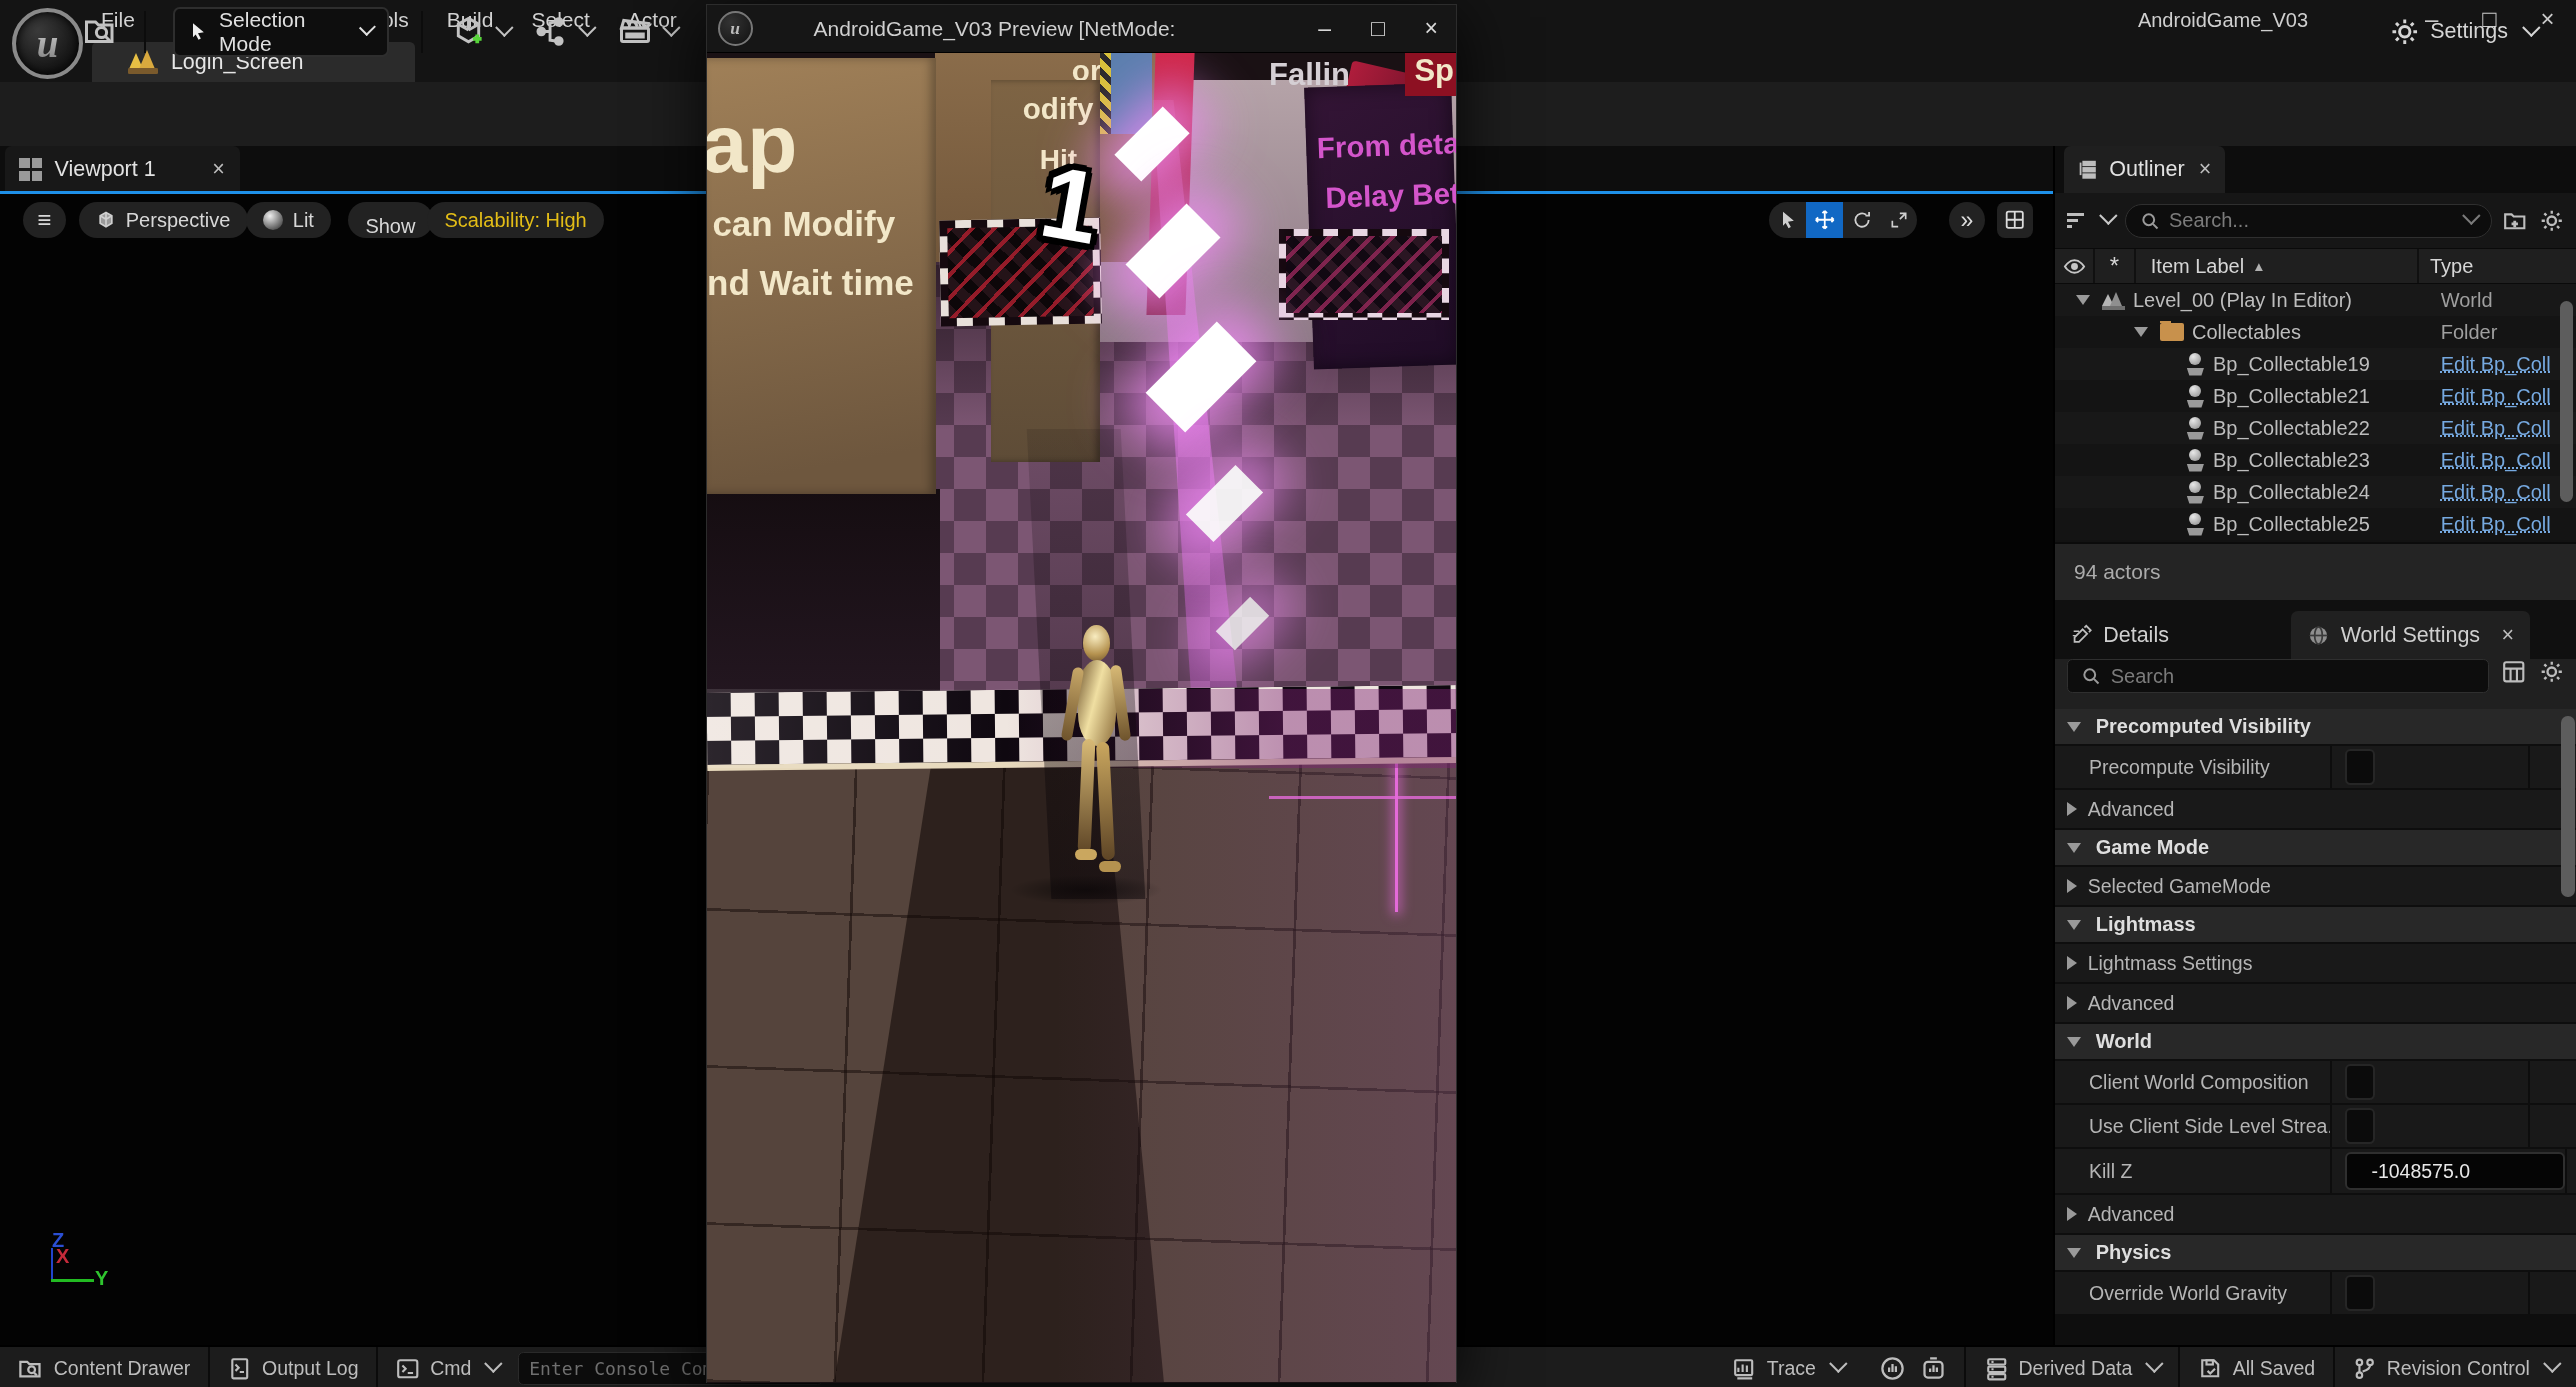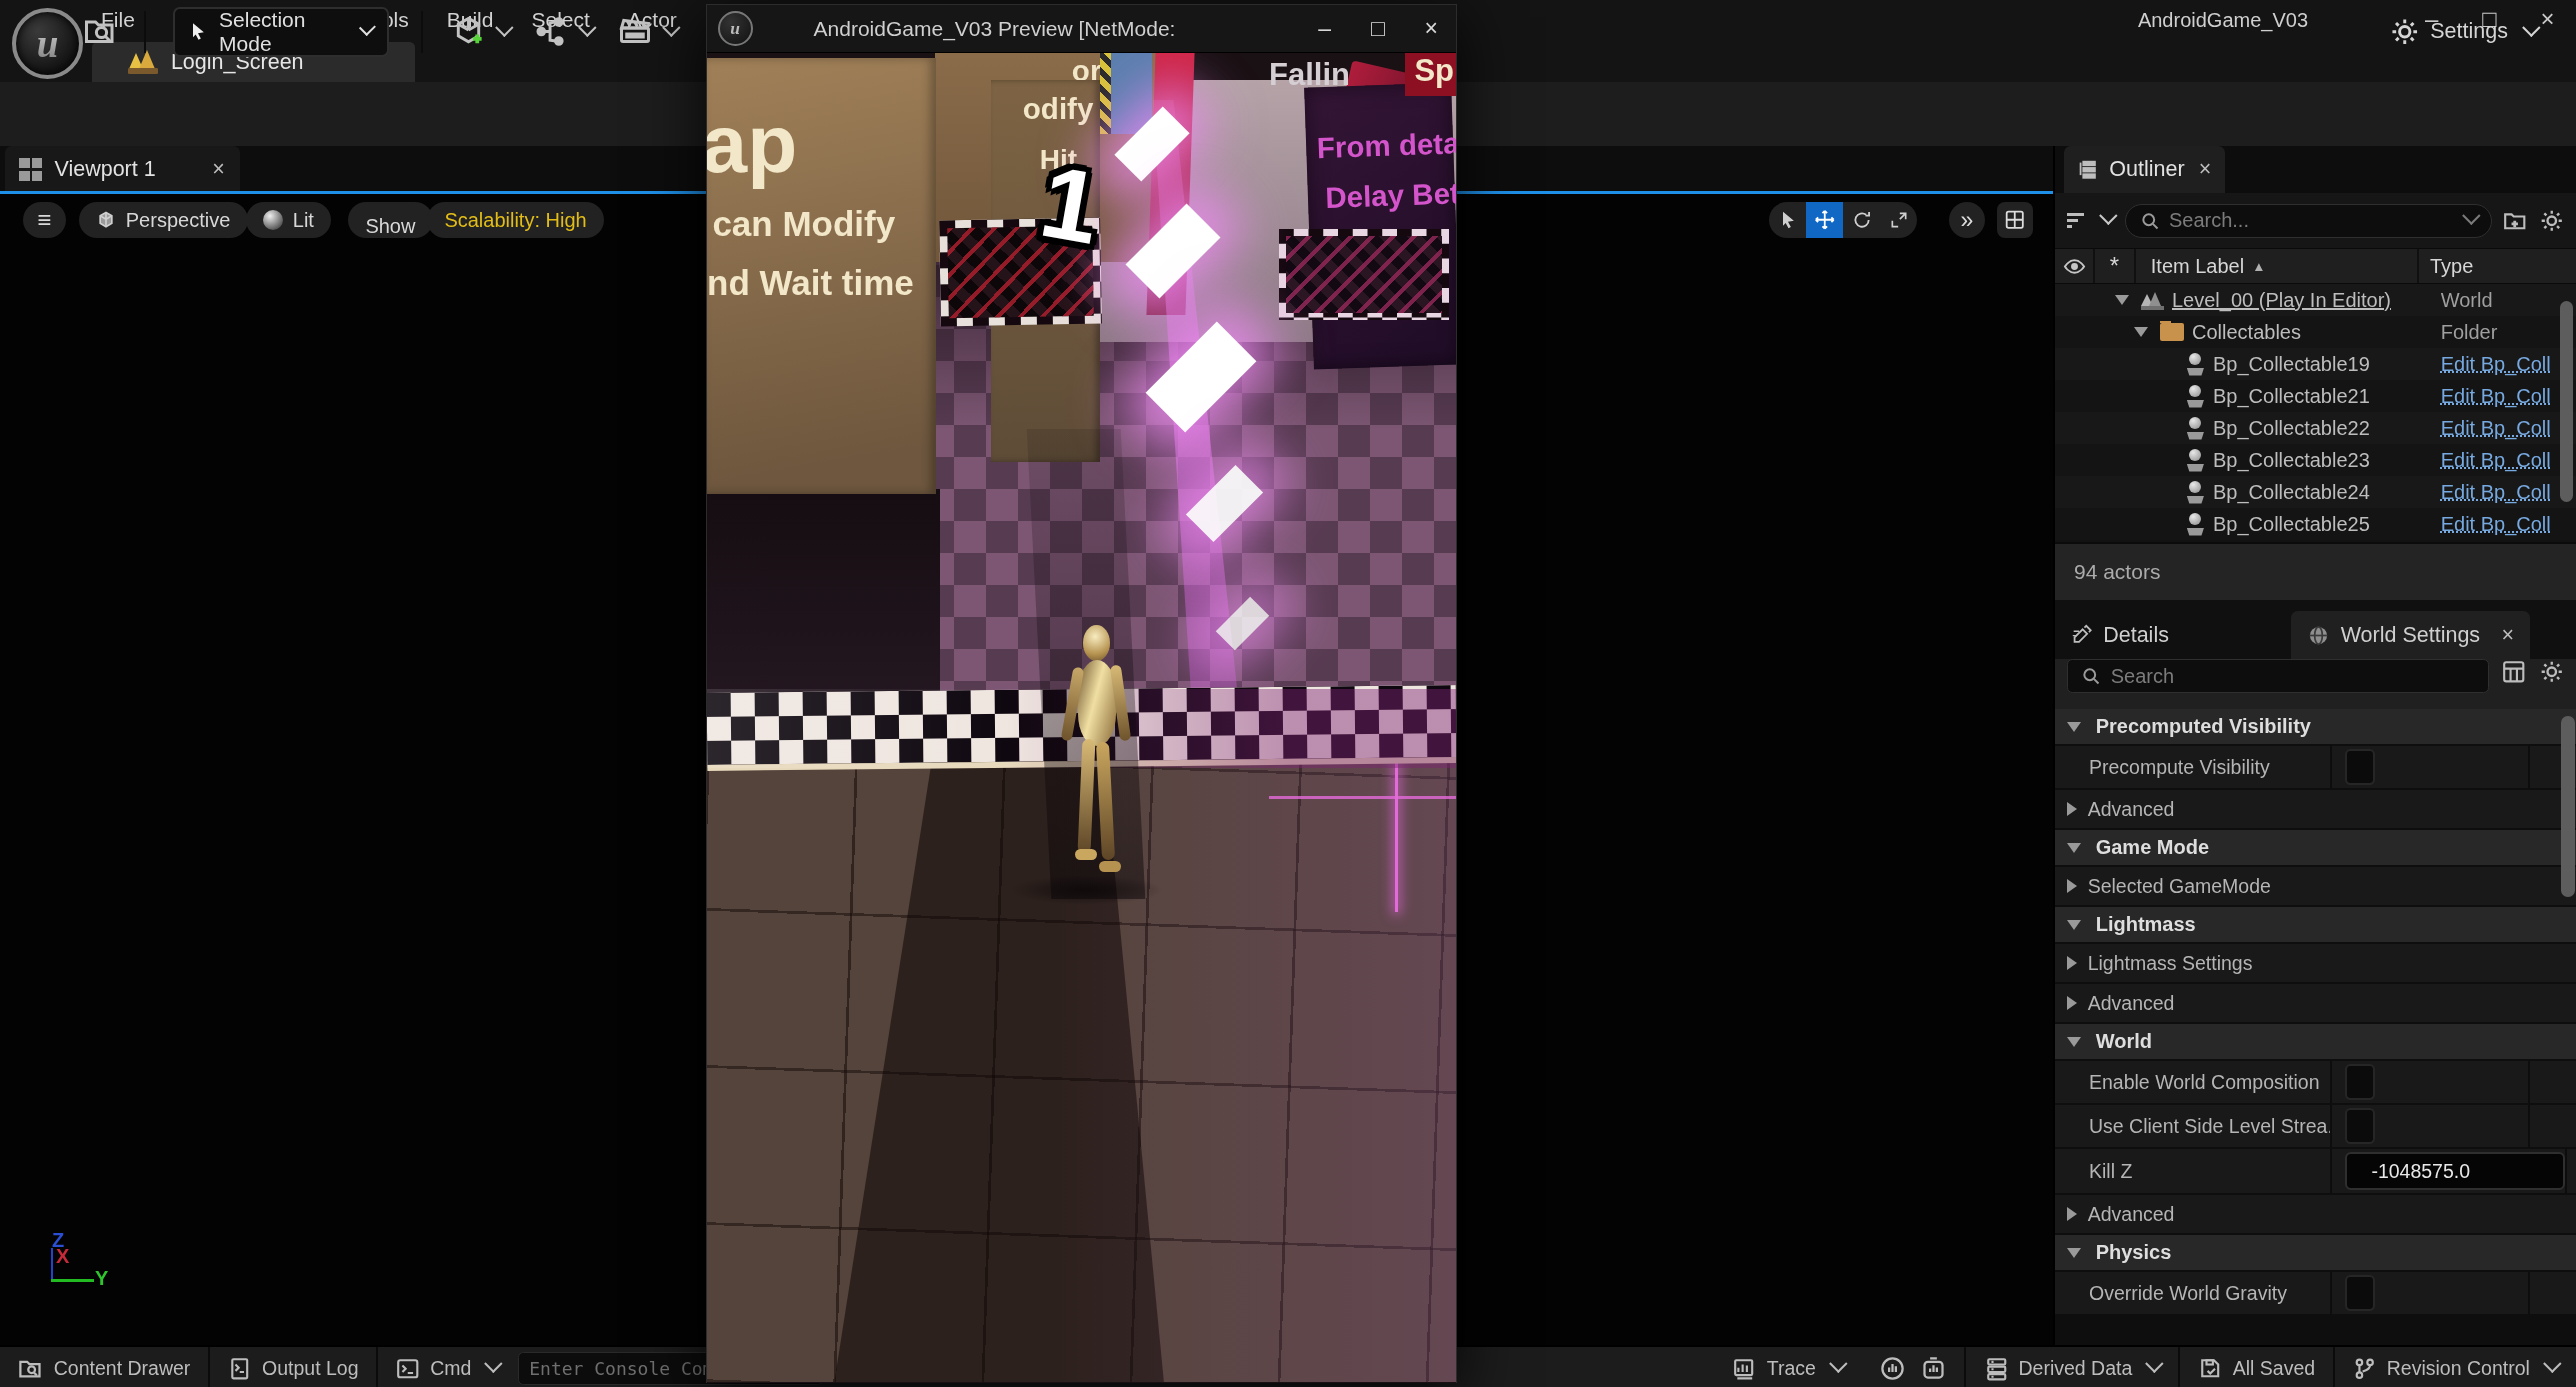--- a/index.html
+++ b/index.html
@@ -364,21 +364,21 @@
       </span>
       <span class="c2" style="font-size:24px;">*</span>
       <span class="c3">
         <span>Item Label</span>
         <span style="font-size:13.4px;color:#b0b0b0;">▲</span>
       </span>
       <span class="c4">Type</span>
     </div>
     <div class="ol-rows">
       <div class="orow">
-        <span class="lab" style="padding-left:60px;text-decoration:underline;">
+        <span class="lab" style="padding-left:21px;">
           <span class="tri"></span>
           <span class="mtn2">
               <i class="m1"></i>
               <i class="m2"></i>
               <b></b>
             </span>
           <span>Level_00 (Play In Editor)</span>
         </span>
         <span class="typ">World</span>
       </div>
@@ -510,21 +510,21 @@
       </div>
       <div class="prow coll">
         <span class="tri-r"></span>
         <span>Advanced</span>
       </div>
       <div class="prow hdr">
         <span class="tri"></span>
         <span>World</span>
       </div>
       <div class="prow item">
-        <span class="lcell">Enable World Composition</span>
+        <span class="lcell">Client World Composition</span>
         <span class="vcell">
             <span class="checkbox"></span>
           </span>
         <span class="rcell"></span>
       </div>
       <div class="prow item">
         <span class="lcell">Use Client Side Level Strea...</span>
         <span class="vcell">
             <span class="checkbox"></span>
           </span>

